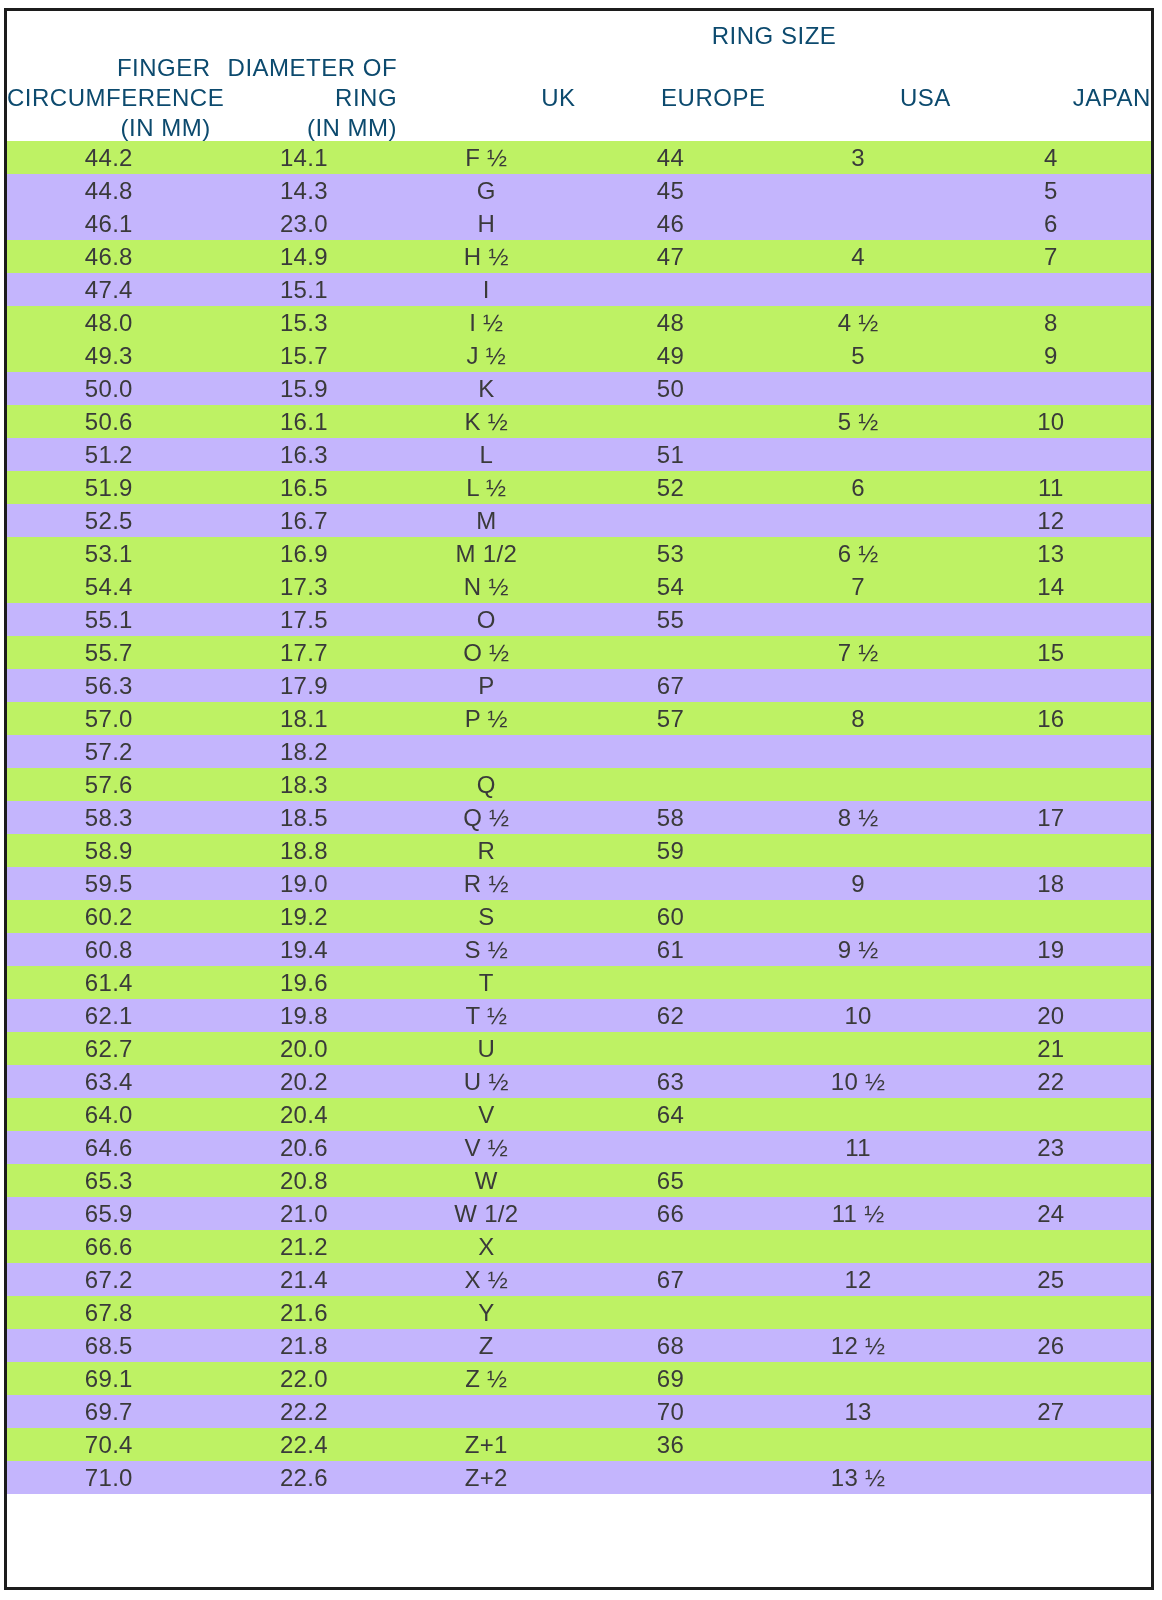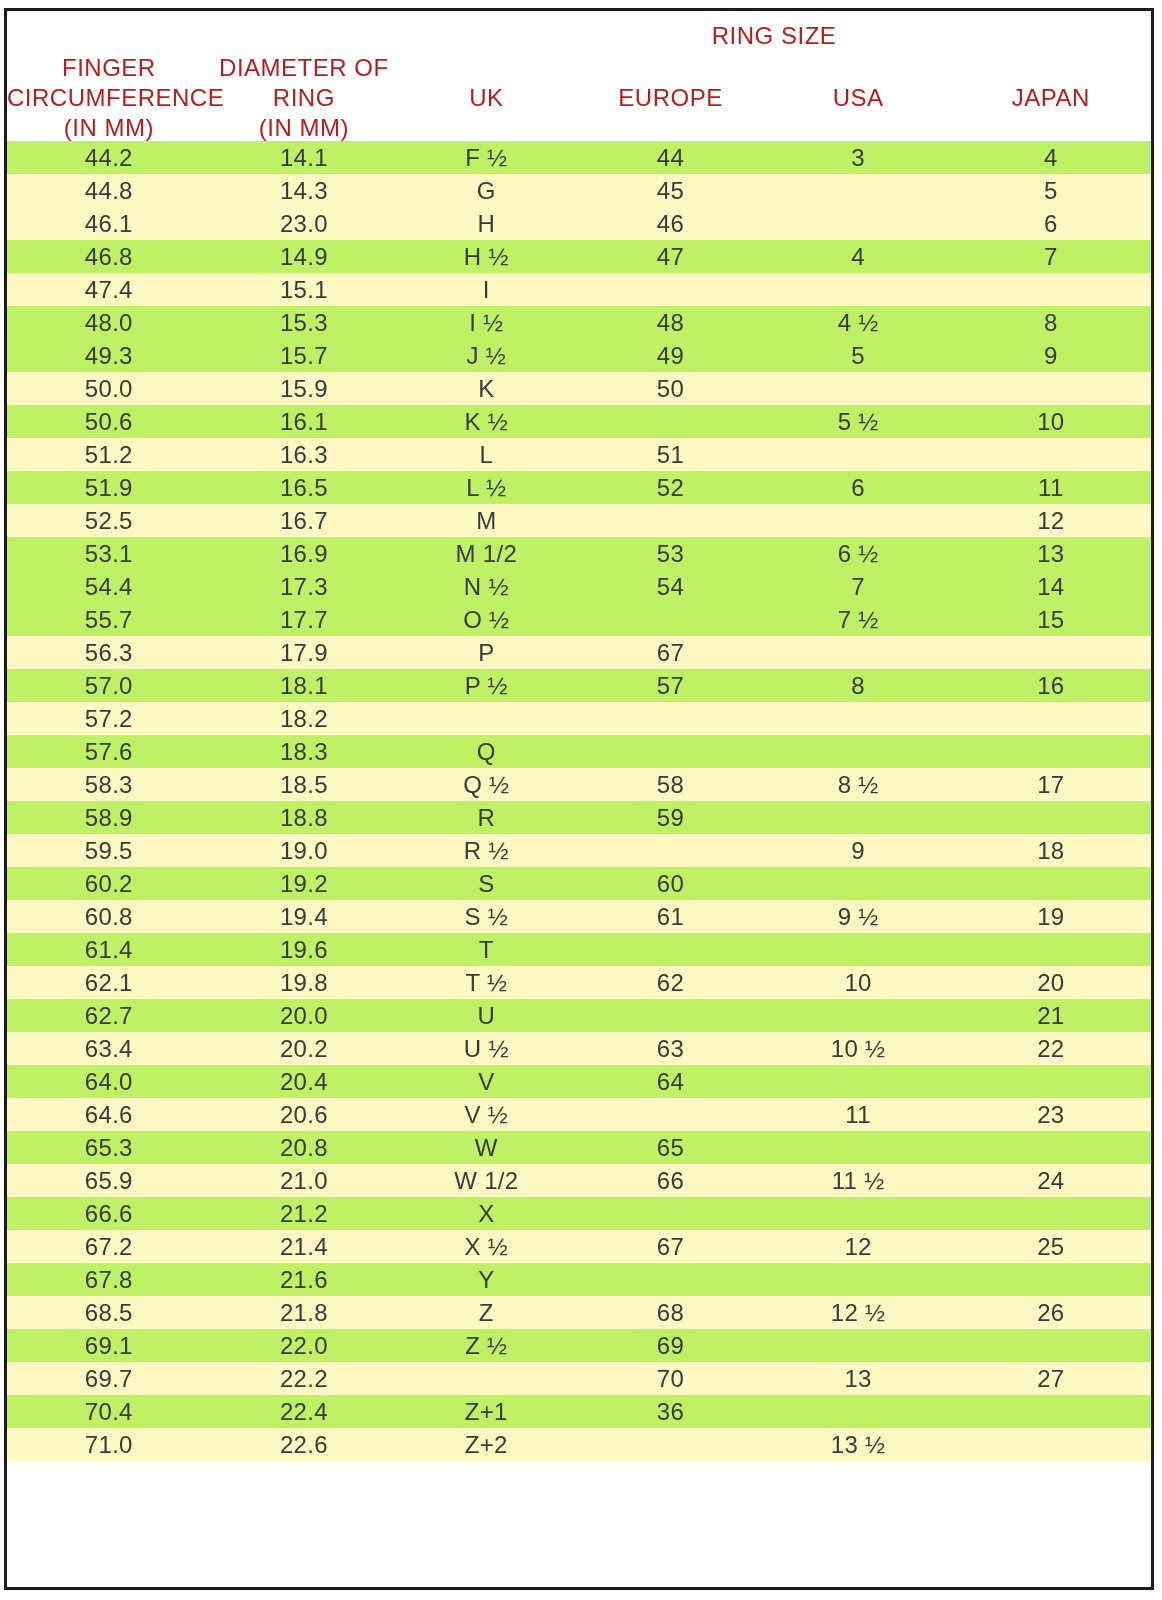--- a/index.html
+++ b/index.html
@@ -25,63 +25,63 @@
     border: 3px solid #1c1c1c;
     box-sizing: border-box;
     background: #ffffff;
   }
   
   .thead {
     position: relative;
     height: 130px;
     font-size: 24px;
     letter-spacing: 0.5px;
-    color: #b91c1c;
+    color: #0c4a6e;
   }
   .ring-size-band {
     position: absolute;
     top: 10px;
     left: 34.1%;
     width: 65.9%;
     text-align: center;
     line-height: 30px;
   }
   .head-cols {
     position: absolute;
     top: 42px;
     bottom: 0;
     left: 0;
     right: 0;
     display: grid;
     grid-template-columns: 17.8% 16.3% 15.6% 16.6% 16.2% 17.5%;
     align-items: center;
   }
   .head-cell {
-    text-align: center;
+    text-align: right;
     line-height: 30px;
   }
   
   .tbody {
     position: absolute;
     top: 130px;
     left: 0;
     right: 0;
     bottom: 0;
   }
   .trow {
     display: grid;
     grid-template-columns: 17.8% 16.3% 15.6% 16.6% 16.2% 17.5%;
     height: 33px;
     line-height: 33px;
     font-size: 24px;
     letter-spacing: 0.3px;
     color: #3a3a3a;
   }
   .trow.odd { background: #bef264; }
-  .trow.even { background: #fef9c3; }
+  .trow.even { background: #c4b5fd; }
   .tcell {
     text-align: center;
     overflow: hidden;
     white-space: nowrap;
   }
 </style>
 </head>
 <body>
 
 <div class="page">
@@ -214,20 +214,28 @@
           <div class="tcell">13</div>
         </div>
         <div class="trow odd">
           <div class="tcell">54.4</div>
           <div class="tcell">17.3</div>
           <div class="tcell">N ½</div>
           <div class="tcell">54</div>
           <div class="tcell">7</div>
           <div class="tcell">14</div>
         </div>
+        <div class="trow even">
+          <div class="tcell">55.1</div>
+          <div class="tcell">17.5</div>
+          <div class="tcell">O</div>
+          <div class="tcell">55</div>
+          <div class="tcell"></div>
+          <div class="tcell"></div>
+        </div>
         <div class="trow odd">
           <div class="tcell">55.7</div>
           <div class="tcell">17.7</div>
           <div class="tcell">O ½</div>
           <div class="tcell"></div>
           <div class="tcell">7 ½</div>
           <div class="tcell">15</div>
         </div>
         <div class="trow even">
           <div class="tcell">56.3</div>

